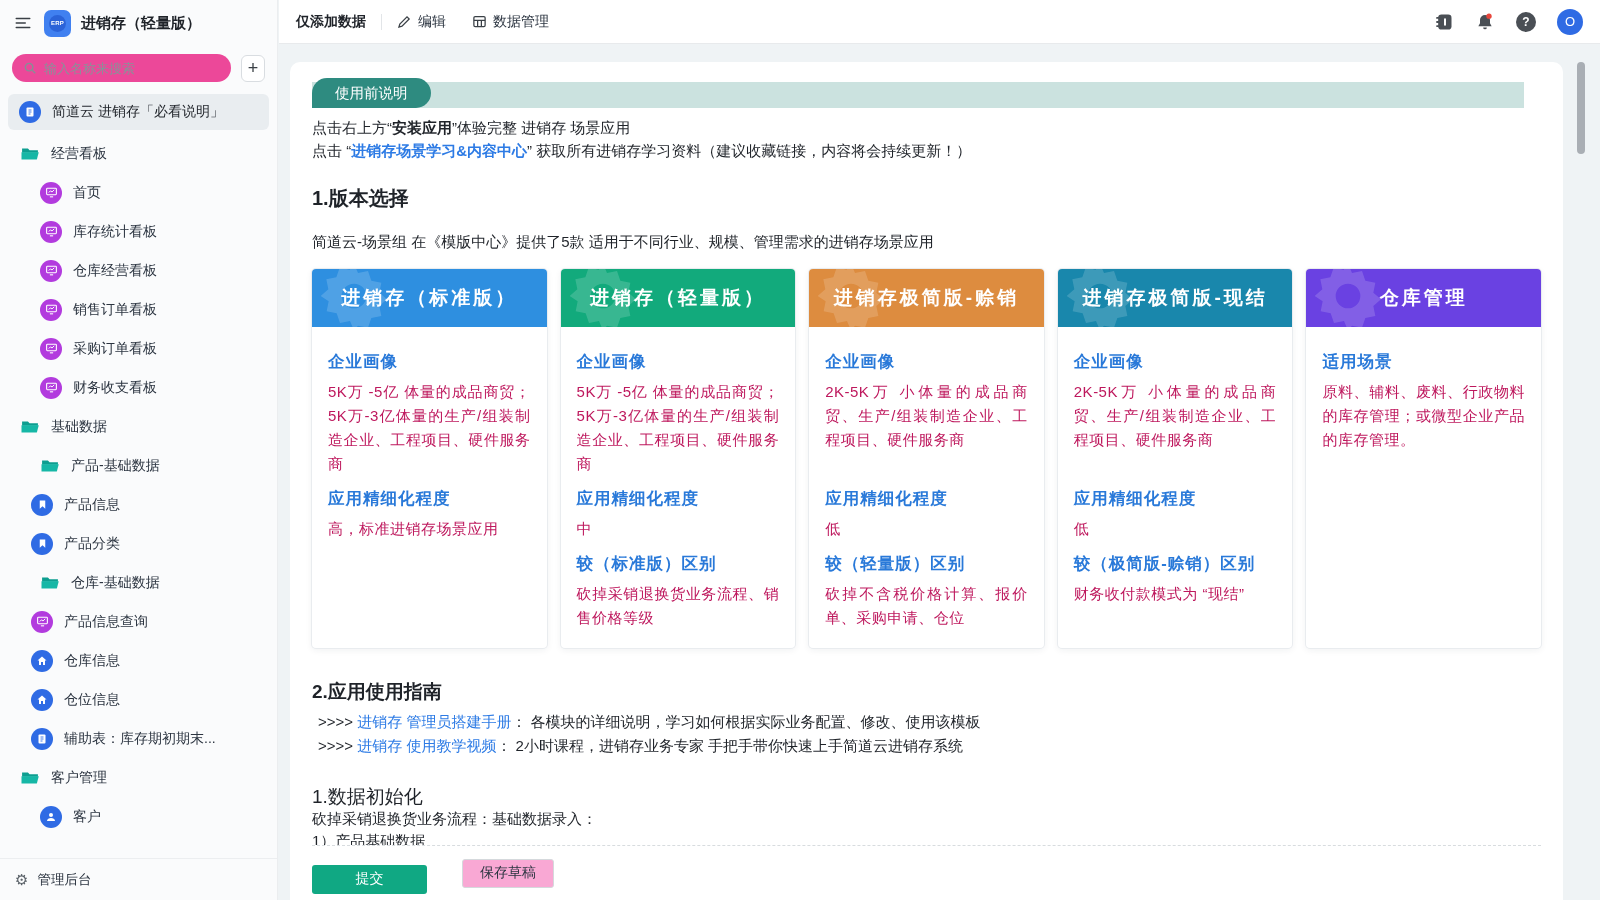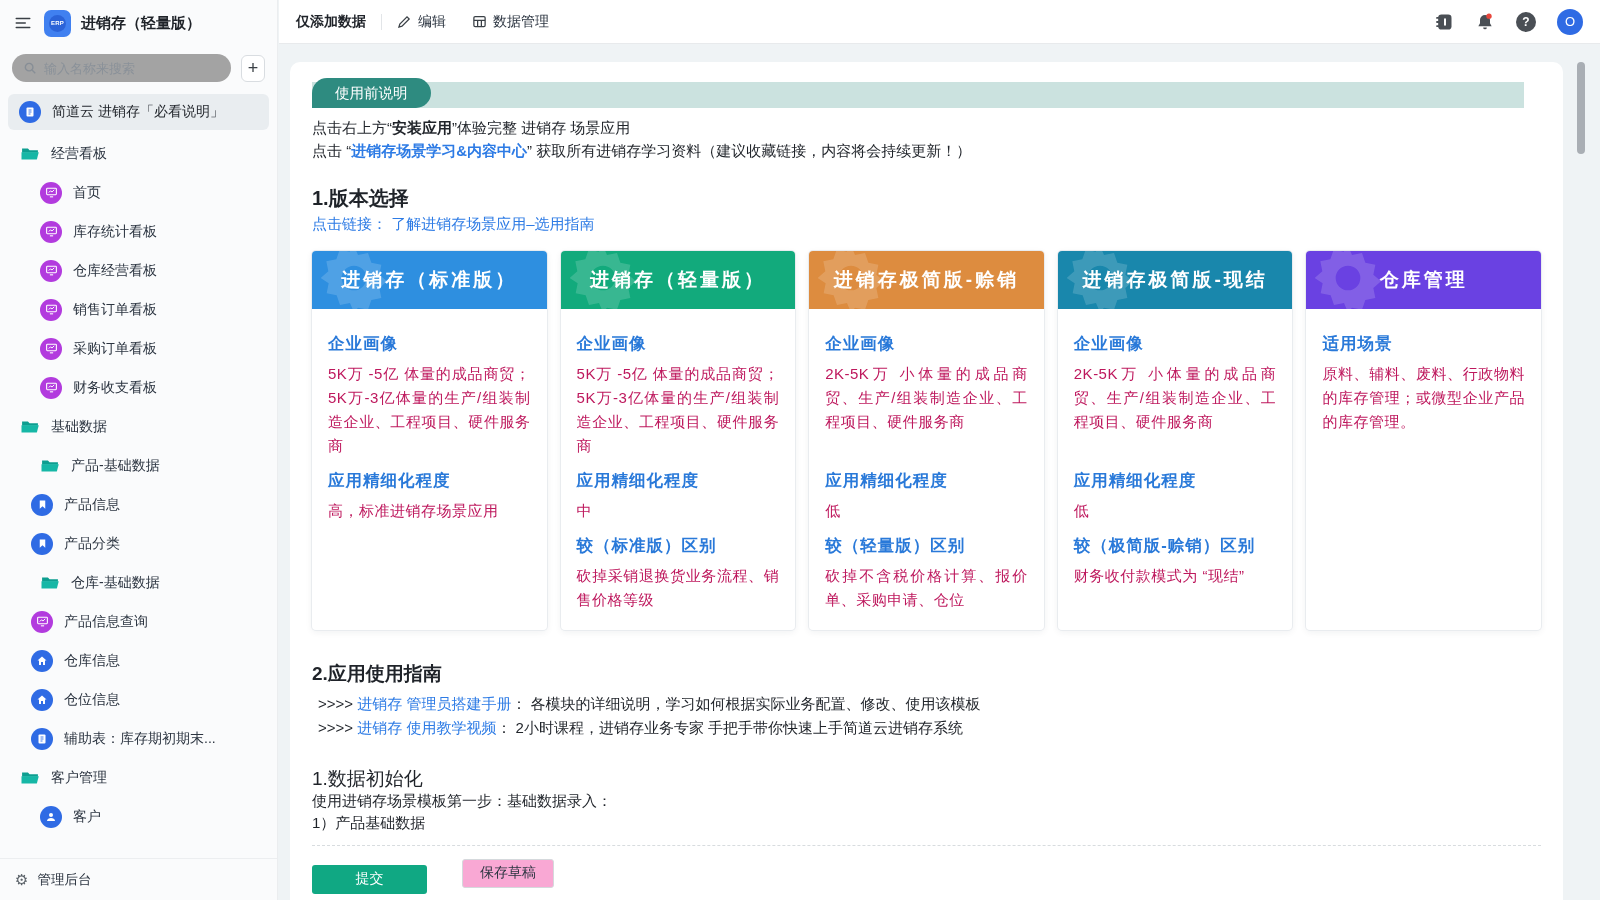--- a/index.html
+++ b/index.html
@@ -13,21 +13,21 @@
     position:absolute; left:0; top:0; width:278px; height:900px;
     background:#FAFBFC; border-right:1px solid #EBEDEF;
     display:flex; flex-direction:column; z-index:3;
   }
   .sb-header { height:46px; display:flex; align-items:center; padding:0 12px; gap:10px; flex:none; }
   .hamburger { width:22px; height:22px; display:flex; align-items:center; justify-content:center; cursor:pointer; }
   .app-logo { width:27px; height:27px; border-radius:7px; background:#4080F0; display:flex; align-items:center; justify-content:center; flex:none; }
   .app-logo-inner { width:17px; height:17px; border-radius:50%; background:#2B63D8; color:#fff; font-size:6px; font-weight:bold; display:flex; align-items:center; justify-content:center; letter-spacing:.2px; }
   .app-title { font-size:15px; font-weight:bold; color:#1F2329; }
   .sb-search-row { display:flex; align-items:center; gap:10px; padding:8px 12px 10px; flex:none; }
-  .search-box { flex:1; height:28px; background:#a3a3a3; border-radius:15px; display:flex; align-items:center; gap:7px; padding:0 11px; }
+  .search-box { flex:1; height:28px; background:#ec4899; border-radius:15px; display:flex; align-items:center; gap:7px; padding:0 11px; }
   .search-box input { flex:1; border:none; outline:none; background:transparent; font-size:13px; color:#333; font-family:inherit; }
   .search-box input::placeholder { color:#8A9199; }
   .add-btn { width:27px; height:27px; background:#fff; border:1px solid #D9DDE1; border-radius:6px; display:flex; align-items:center; justify-content:center; font-size:18px; color:#3A4046; line-height:1; cursor:pointer; }
   .sb-selected { margin:2px 8px 2px; height:36px; background:#E9EDF0; border-radius:6px; display:flex; align-items:center; gap:11px; padding:12px 11px; font-size:14px; color:#1F2329; flex:none; cursor:pointer; }
   .sb-list { flex:1; overflow:hidden; padding-top:2px; }
   .sb-item { height:39px; display:flex; align-items:center; gap:11px; font-size:14px; color:#2B3440; padding-right:10px; cursor:pointer; }
   .lv1 { padding-left:20px; } .lv2 { padding-left:40px; } .lv3 { padding-left:31px; }
   .ci { width:22px; height:22px; border-radius:50%; display:flex; align-items:center; justify-content:center; flex:none; }
   .ci-purple { background:#B23BDE; } .ci-blue { background:#2F6BE4; }
   .sb-label { white-space:nowrap; overflow:hidden; text-overflow:ellipsis; }
@@ -338,21 +338,21 @@
 
     <div class="banner">
       <div class="banner-strip"></div>
       <div class="banner-badge">使用前说明</div>
     </div>
 
     <div class="intro-line"><span>点击右上方“</span><span class="b">安装应用</span><span>”体验完整 进销存 场景应用</span></div>
     <div class="intro-line"><span>点击 “</span><span class="link b">进销存场景学习&amp;内容中心</span><span>” 获取所有进销存学习资料（建议收藏链接，内容将会持续更新！）</span></div>
 
     <div class="h-section">1.版本选择</div>
-    <div class="para-link"><span class="link">点击链接： 了解进销存场景应用–选用指南</span></div>
+    <div class="para">简道云-场景组 在《模版中心》提供了5款 适用于不同行业、规模、管理需求的进销存场景应用</div>
 
     <div class="cards">
 
       <div class="card">
         <div class="card-header" style="background: rgb(46, 143, 224);">
           <svg class="wm" viewBox="0 0 24 24">
               <path fill="#fff" fill-rule="evenodd" d="M12 2l1.2 2.8 3-.6 1 2.9 3 .6-.6 3 2.3 2-2.3 2 .6 3-3 .6-1 2.9-3-.6L12 22l-1.2-2.8-3 .6-1-2.9-3-.6.6-3L2 11.7l2.3-2-.6-3 3-.6 1-2.9 3 .6zm0 6a3.7 3.7 0 110 7.4 3.7 3.7 0 010-7.4z"></path>
             </svg>
           <span>进销存（标准版）</span>
         </div>
@@ -428,21 +428,21 @@
         </div>
       </div>
 
     </div>
 
     <div class="h-section" style="margin-top:30px; font-size:19px;">2.应用使用指南</div>
     <div class="guide-line" style="margin-top:4px;"><span>&gt;&gt;&gt;&gt; </span><span class="link">进销存 管理员搭建手册</span><span>： 各模块的详细说明，学习如何根据实际业务配置、修改、使用该模板</span></div>
     <div class="guide-line"><span>&gt;&gt;&gt;&gt; </span><span class="link">进销存 使用教学视频</span><span>： 2小时课程，进销存业务专家 手把手带你快速上手简道云进销存系统</span></div>
 
     <div class="init-title">1.数据初始化</div>
-    <div class="init-line">使用进销存场景模板第一步：基础数据录入：</div>
+    <div class="init-line">砍掉采销退换货业务流程：基础数据录入：</div>
     <div class="init-line">1）产品基础数据</div>
 
     <div class="panel-footer">
       <button class="btn-submit" style="background: rgb(16, 168, 131);">提交</button>
       <button class="btn-draft">保存草稿</button>
     </div>
 
   </div>
 </div>
 

